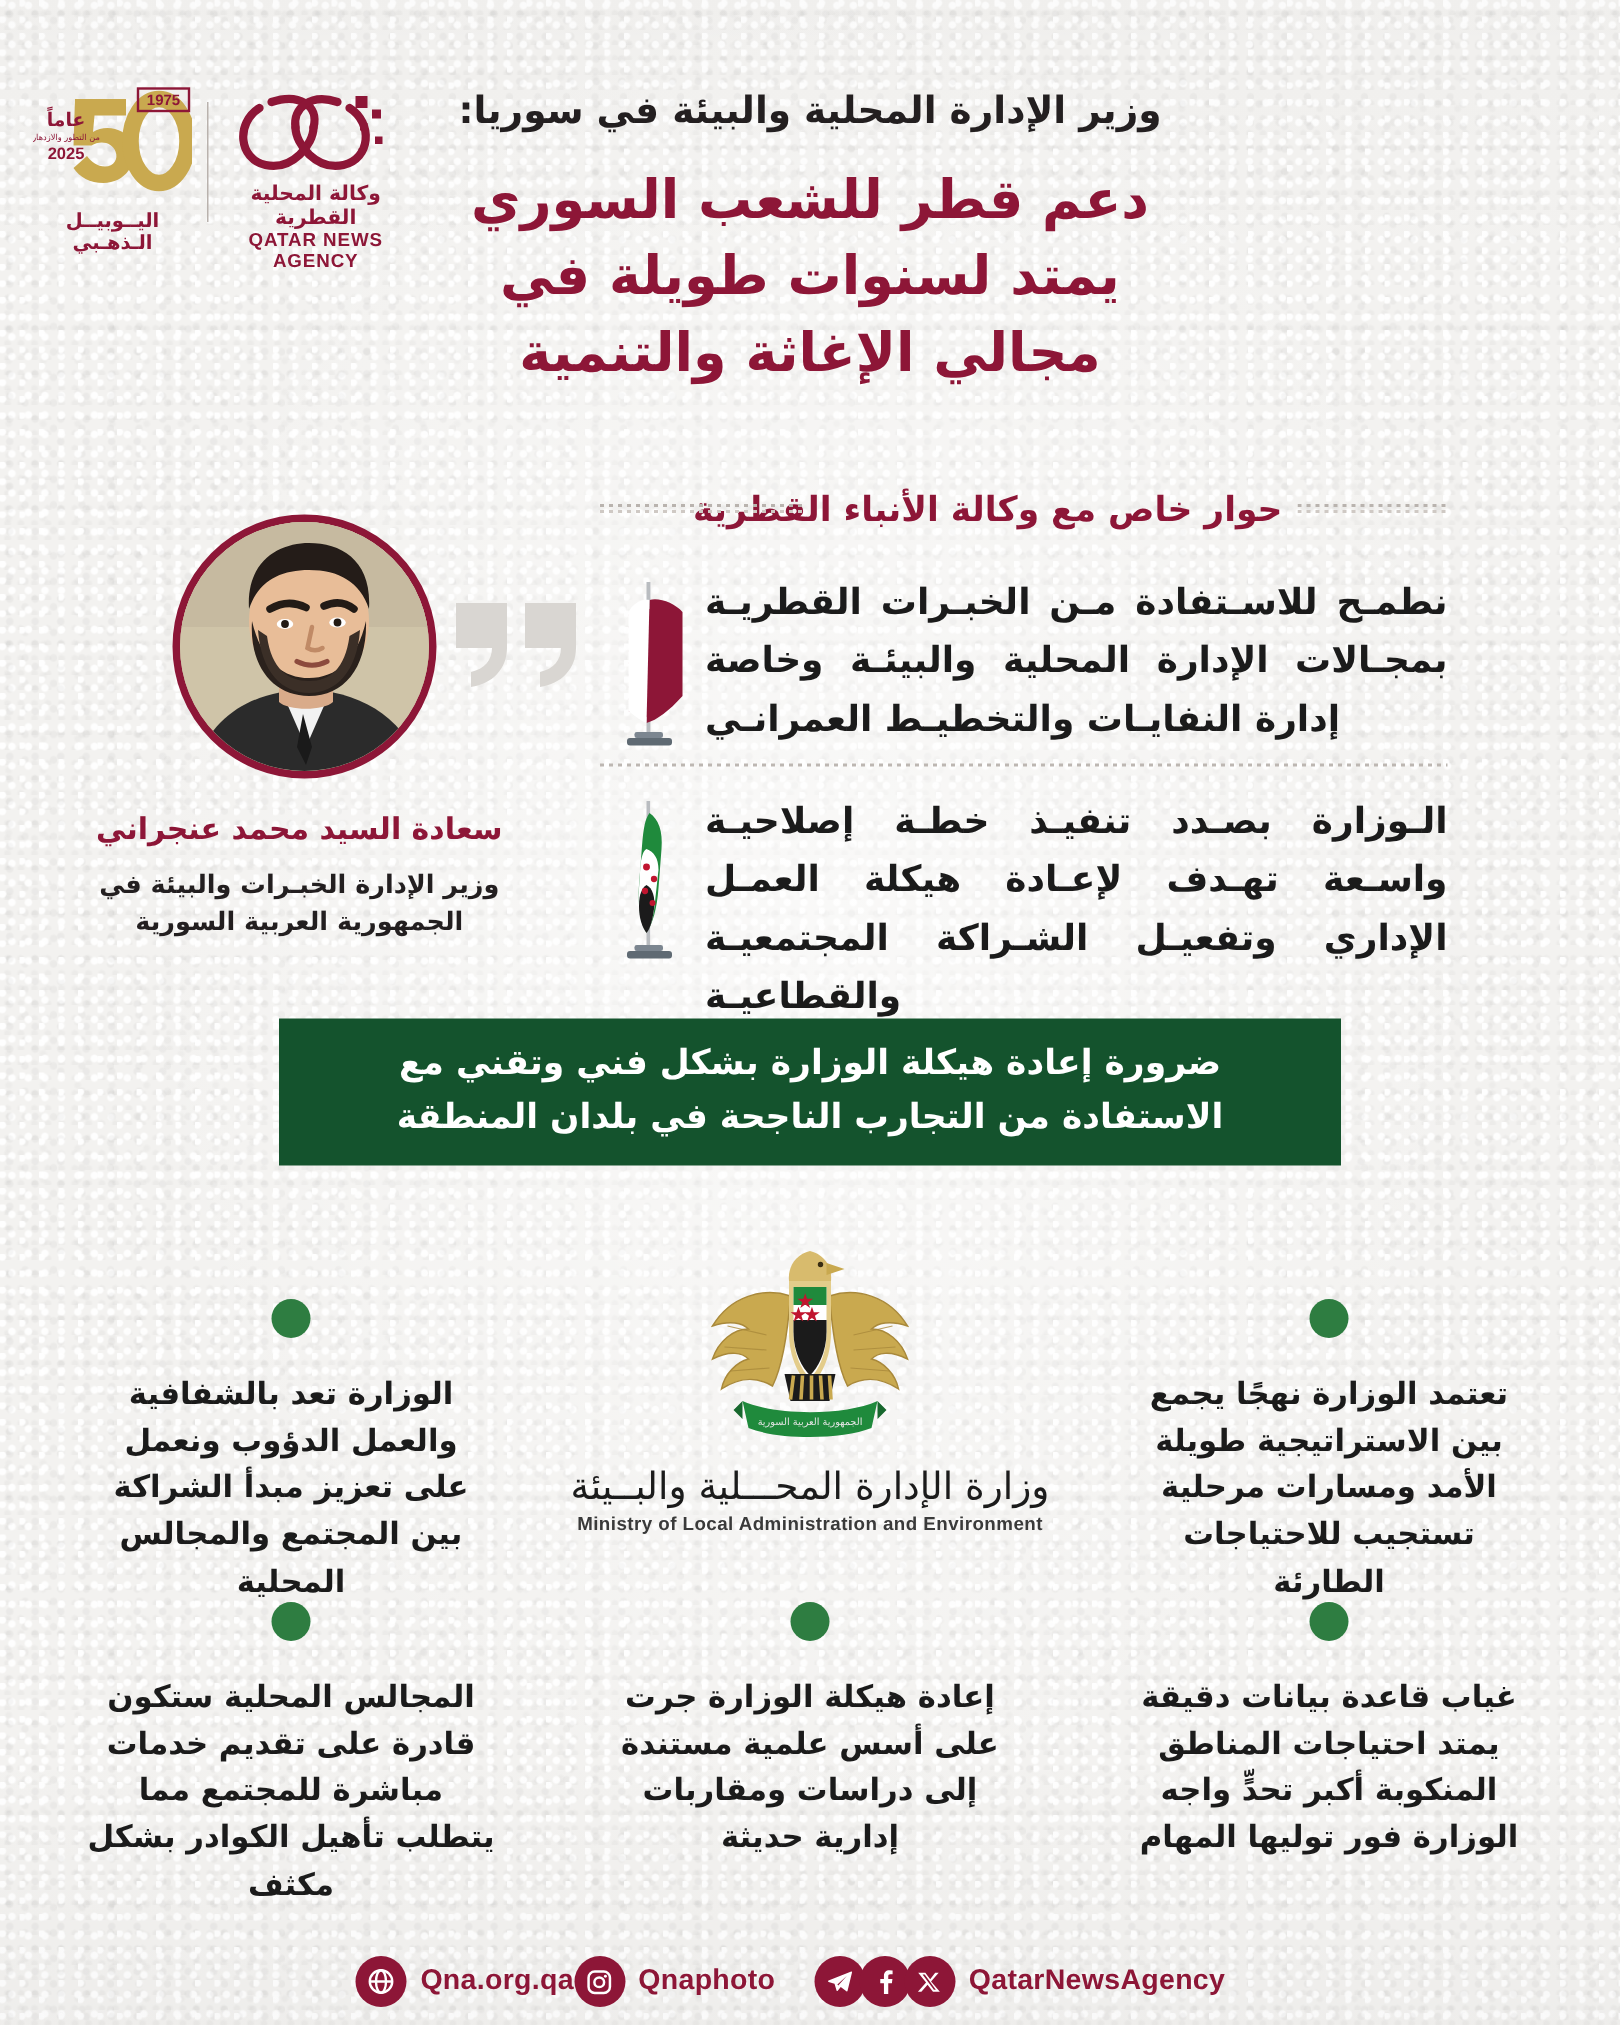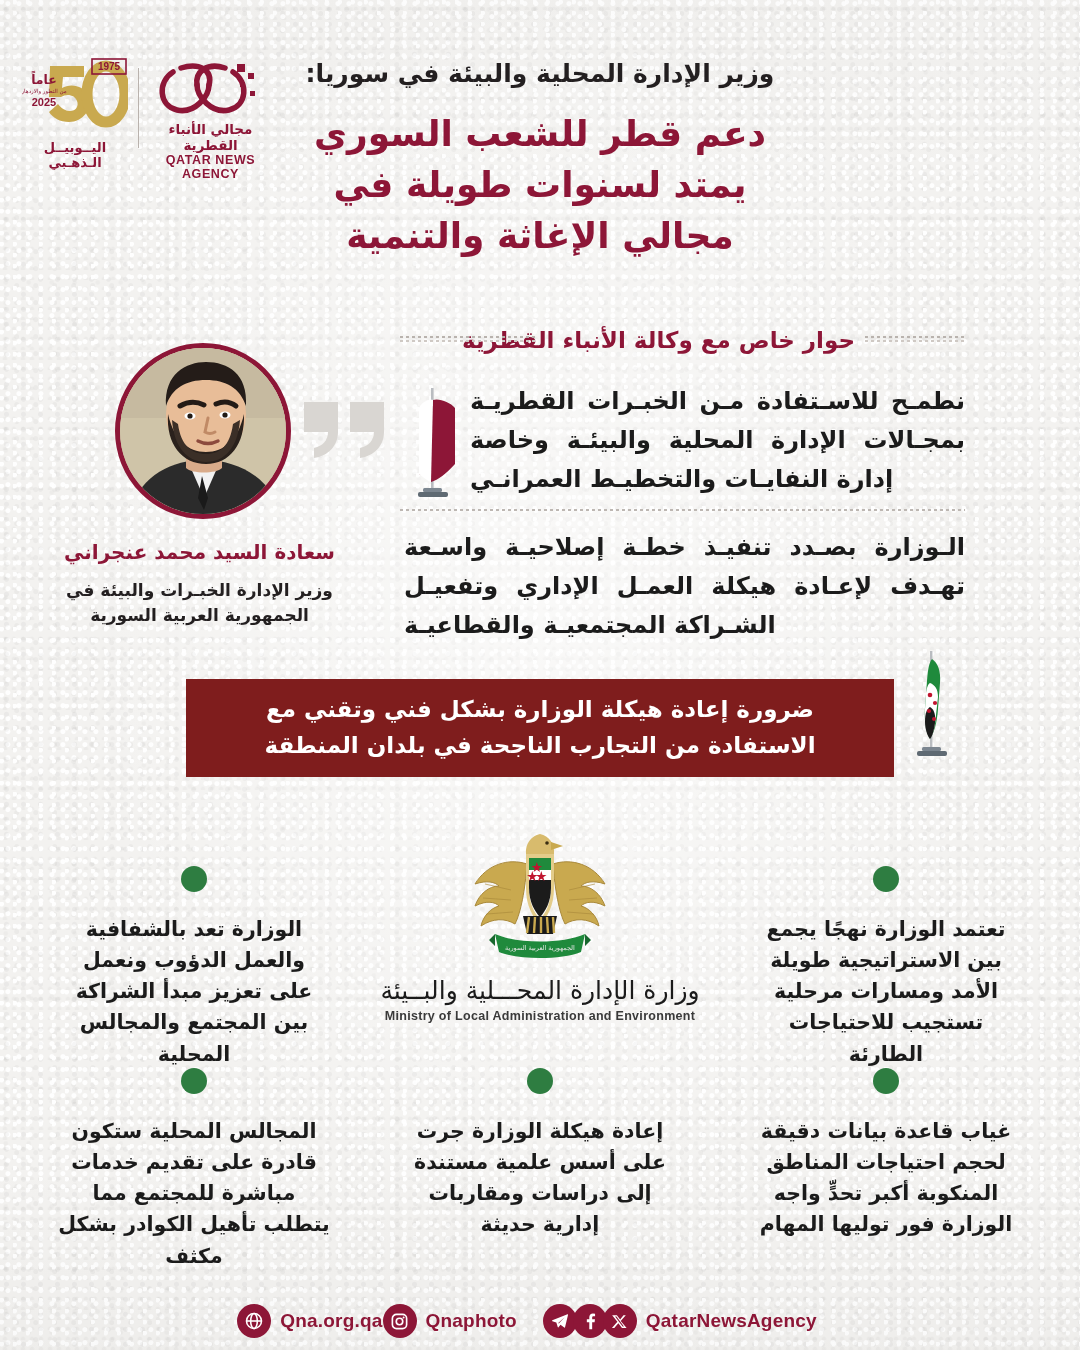--- a/index.html
+++ b/index.html
@@ -72,21 +72,21 @@
   }
   #dots-left{top:336px;right:545px;width:135px;}
   #dots-right{top:336px;right:115px;width:100px;}
   #dots-mid{top:509px;right:115px;width:565px;height:3px;
     background-image:repeating-linear-gradient(90deg,#bdb7b2 0 3px, rgba(0,0,0,0) 3px 6px);
     background-size:6px 2px;background-position:0 0;background-repeat:repeat-x;}
 
   
   .quote-row{position:absolute;display:flex;align-items:flex-start;}
   #quote-1{top:382px;right:115px;width:565px;}
-  #quote-2{top:528px;right:115px;width:565px;flex-direction:column;}
+  #quote-2{top:528px;right:115px;width:565px;}
   .qtext{
     flex:1;
     font-size:24px;line-height:1.62;color:#1b1b1b;font-weight:bold;
     text-align:justify;text-align-last:left;
     direction:rtl;
     padding-left:4px;
   }
   .flagwrap{width:66px;flex:0 0 66px;display:flex;justify-content:center;padding-top:4px;}
 
   
@@ -101,21 +101,21 @@
     text-align:center;font-size:20px;font-weight:bold;color:#8d1637;
   }
   #person-title{
     position:absolute;top:578px;left:62px;width:275px;
     text-align:center;font-size:17px;font-weight:bold;color:#231f20;line-height:1.45;
   }
 
   
   #banner{
     position:absolute;top:679px;left:186px;width:708px;height:98px;
-    background:#7f1d1d;display:flex;align-items:center;justify-content:center;
+    background:#14532d;display:flex;align-items:center;justify-content:center;
   }
   #banner-text{
     color:#ffffff;font-size:23px;font-weight:bold;line-height:1.55;text-align:center;
     padding:0 26px;
   }
 
   
   #ministry{position:absolute;top:828px;left:0;width:1080px;text-align:center;}
   #ministry-ar{font-size:25px;font-weight:normal;color:#1b1b1b;margin-top:4px;letter-spacing:.5px;}
   #ministry-en{font-size:12.5px;font-weight:bold;color:#3a3a3a;letter-spacing:.3px;margin-top:4px;
@@ -162,21 +162,21 @@
           <path d="M82 14 C 98 24, 96 48, 78 52 C 60 56, 46 38, 46 27"></path>
           <path d="M30 10 C 48 4, 62 12, 58 27"></path>
           <path d="M74 10 C 56 4, 44 14, 46 27"></path>
         </g>
         <rect x="86" y="6" width="8" height="8" fill="#8d1637"></rect>
         <rect x="97" y="15" width="6" height="6" fill="#8d1637"></rect>
         <rect x="89" y="24" width="5" height="5" fill="#8d1637"></rect>
         <rect x="99" y="33" width="5" height="5" fill="#8d1637"></rect>
         <rect x="88" y="41" width="4" height="4" fill="#8d1637"></rect>
       </svg>
-      <div id="qna-ar">مجالي الأنباء القطرية</div>
+      <div id="qna-ar">وكالة المحلية القطرية</div>
       <div id="qna-en">QATAR NEWS AGENCY</div>
     </div>
 
     <div id="logo-sep"></div>
 
     <div id="jubilee">
       <svg width="106" height="76" viewBox="0 0 106 76">
 
         <path d="M28 8 L62 8 L62 19 L41 19 L40 30 C 48 25, 62 27, 66 38 C 71 51, 61 64, 47 64 C 38 64, 31 60, 27 54 L36 46 C 39 50, 43 53, 48 53 C 54 53, 57 48, 55 43 C 53 37, 45 35, 39 39 L27 39 Z" fill="#c9a94f"></path>
 
@@ -337,21 +337,21 @@
 <div class="bullet layer" id="b-r1">
   <div class="dot"></div>
   <div class="btext">تعتمد الوزارة نهجًا يجمع بين الاستراتيجية طويلة الأمد ومسارات مرحلية تستجيب للاحتياجات الطارئة</div>
 </div>
 <div class="bullet layer" id="b-l1">
   <div class="dot"></div>
   <div class="btext">الوزارة تعد بالشفافية والعمل الدؤوب ونعمل على تعزيز مبدأ الشراكة بين المجتمع والمجالس المحلية</div>
 </div>
 <div class="bullet layer" id="b-r2">
   <div class="dot"></div>
-  <div class="btext">غياب قاعدة بيانات دقيقة لحجم احتياجات المناطق المنكوبة أكبر تحدٍّ واجه الوزارة فور توليها المهام</div>
+  <div class="btext">غياب قاعدة بيانات دقيقة يمتد احتياجات المناطق المنكوبة أكبر تحدٍّ واجه الوزارة فور توليها المهام</div>
 </div>
 <div class="bullet layer" id="b-c2">
   <div class="dot"></div>
   <div class="btext">إعادة هيكلة الوزارة جرت على أسس علمية مستندة إلى دراسات ومقاربات إدارية حديثة</div>
 </div>
 <div class="bullet layer" id="b-l2">
   <div class="dot"></div>
   <div class="btext">المجالس المحلية ستكون قادرة على تقديم خدمات مباشرة للمجتمع مما يتطلب تأهيل الكوادر بشكل مكثف</div>
 </div>
 

